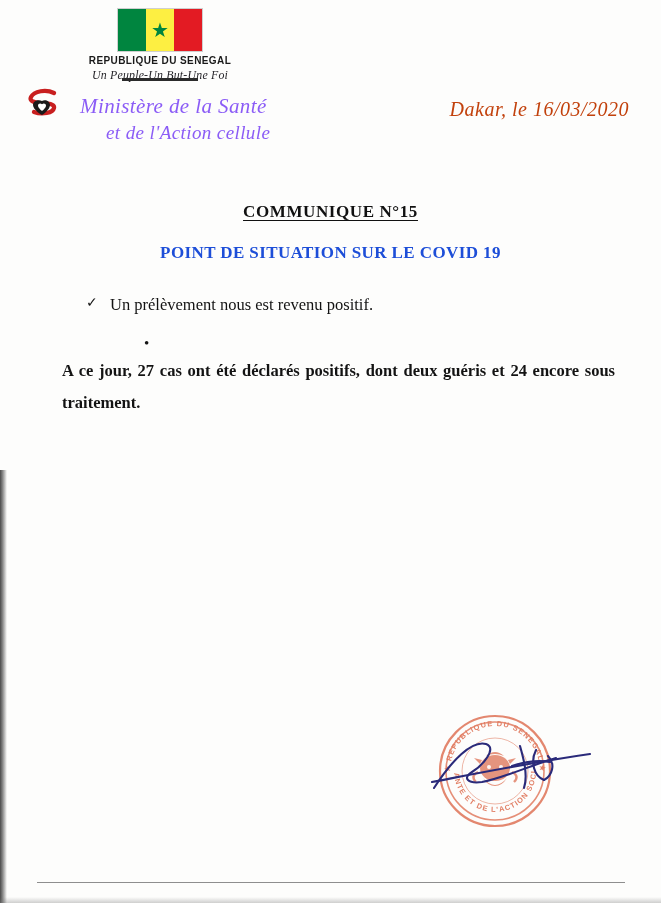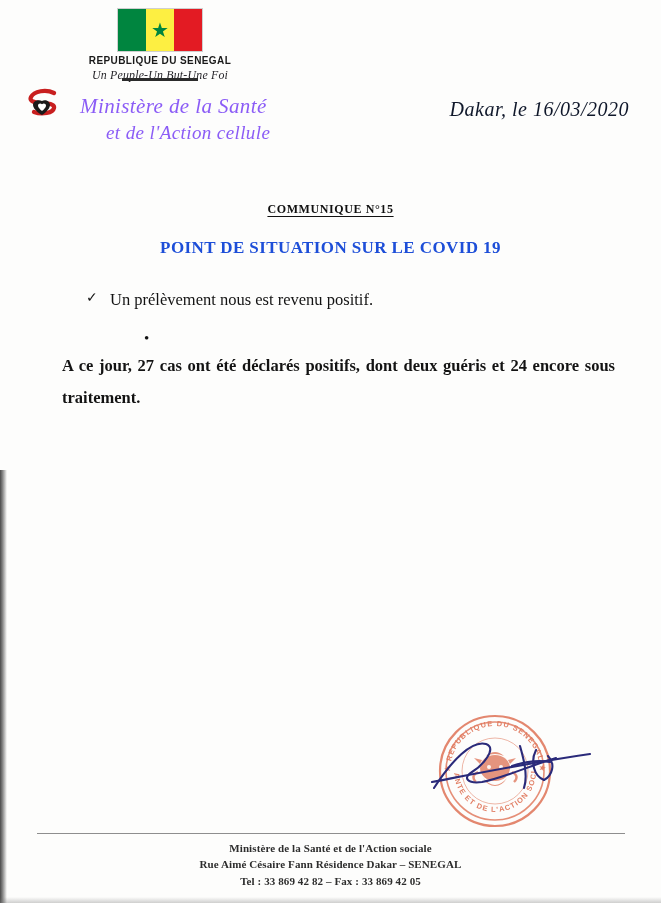--- a/index.html
+++ b/index.html
@@ -126,34 +126,34 @@
     padding-left: 26px;
     font-size: 19px;
   }
   .date-line {
     position: absolute;
     right: 32px;
     top: 98px;
     font-family: "Liberation Serif", serif;
     font-style: italic;
     font-size: 20px;
-    color: #0f172a;
+    color: #c2410c;
     letter-spacing: 0.5px;
     white-space: nowrap;
   }
 
   
   .doc-titles {
     text-align: center;
     margin-top: 30px;
   }
   .communique-title {
     font-family: "Liberation Serif", serif;
     font-weight: bold;
-    font-size: 12px;
+    font-size: 17px;
     letter-spacing: 0.6px;
     text-decoration: underline;
     text-underline-offset: 3px;
     color: #111;
   }
   .subject-title {
     font-family: "Liberation Serif", serif;
     font-weight: bold;
     font-size: 17px;
     letter-spacing: 0.4px;
@@ -381,22 +381,17 @@
           <path d="M88 40 C100 36, 114 34, 126 36"></path>
           <path d="M112 24 C106 36, 110 50, 120 54"></path>
           <path d="M124 30 C132 38, 128 50, 120 54"></path>
         </g>
       </svg>
     </div>
   </div>
 
   <div class="footer">
     <div class="footer-rule"></div>
-    <div class="footer-text">
-      <div>Ministère de la Santé et de l'Action sociale</div>
-      <div>Rue Aimé Césaire Fann Résidence Dakar – SENEGAL</div>
-      <div>Tel : 33 869 42 82 – Fax : 33 869 42 05</div>
-    </div>
   </div>
 
   <div class="scan-edge-left"></div>
   <div class="scan-edge-bottom"></div>
 </div>
 
 </body></html>

